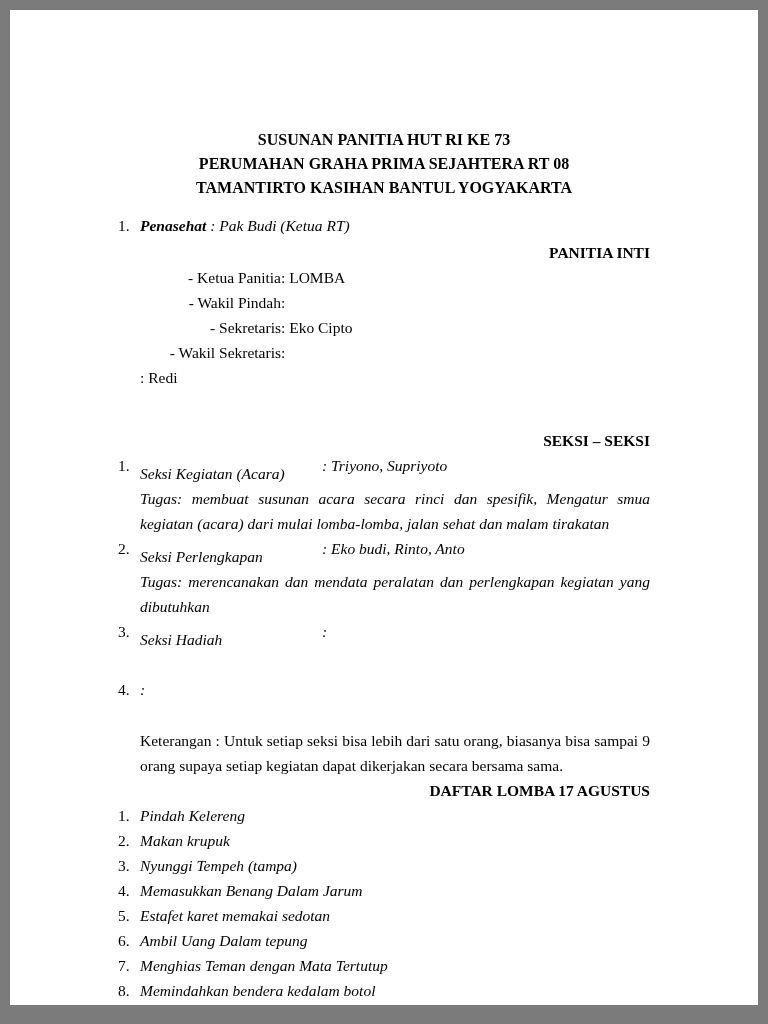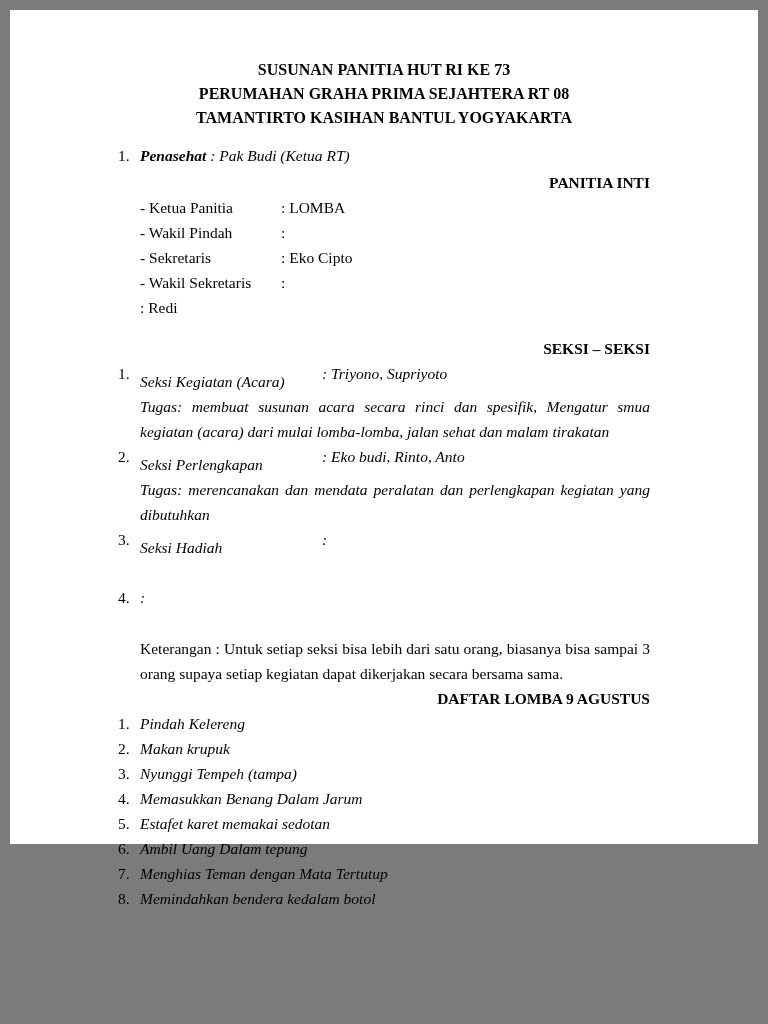--- a/index.html
+++ b/index.html
@@ -9,44 +9,44 @@
     width: 768px;
     height: 1024px;
     background: #7b7b7b;
     overflow: hidden;
   }
   .page {
     position: absolute;
     left: 10px;
     top: 10px;
     width: 748px;
-    height: 834px;
+    height: 995px;
     background: #ffffff;
-    padding: 48px 108px 20px 108px;
+    padding: 118px 108px 20px 108px;
     font-family: "Liberation Serif", "DejaVu Serif", serif;
     font-size: 15.5px;
     line-height: 25px;
     color: #000000;
   }
   .b { font-weight: bold; }
   .title {
     text-align: center;
     font-weight: bold;
     font-size: 16px;
     line-height: 24px;
     margin-bottom: 13px;
   }
   .li { display: flex; }
   .num { flex: 0 0 22px; }
   .li-body { flex: 1; font-style: italic; }
   .sub-heading { margin-left: 22px; font-weight: bold; text-align: right; }
   .penasehat { margin-bottom: 2px; }
-  .kv { display: flex; margin-left: 22px; }
+  .kv { display: flex; margin-left: 22px; text-align: right; }
   .kv .k { flex: 0 0 141px; }
-  .seksi-heading { margin-top: 16px; }
+  .seksi-heading { margin-top: 38px; }
   .seksi-row { display: flex; }
   .sname { flex: 0 0 182px; margin-top: 8px; }
   .tugas { text-align: justify; }
   .gap-after-sm { margin-bottom: 25px; }
   .gap-after-md { margin-bottom: 26px; }
   .keterangan { margin-left: 22px; text-align: justify; }
 </style>
 </head>
 <body>
 
@@ -125,23 +125,23 @@
 
     <div class="li gap-after-md">
       <span class="num">4.</span>
       <div class="li-body">
         <div class="seksi-row">
           <span>:</span>
         </div>
       </div>
     </div>
 
-    <p class="keterangan">Keterangan : Untuk setiap seksi bisa lebih dari satu orang, biasanya bisa sampai 3 orang supaya setiap kegiatan dapat dikerjakan secara bersama sama.</p>
+    <p class="keterangan">Keterangan : Untuk setiap seksi bisa lebih dari satu orang, biasanya bisa sampai 9 orang supaya setiap kegiatan dapat dikerjakan secara bersama sama.</p>
 
-    <div class="sub-heading">DAFTAR LOMBA 9 AGUSTUS</div>
+    <div class="sub-heading">DAFTAR LOMBA 17 AGUSTUS</div>
 
     <div class="li">
       <span class="num">1.</span>
       <div class="li-body">Pindah Kelereng</div>
     </div>
     <div class="li">
       <span class="num">2.</span>
       <div class="li-body">Makan krupuk</div>
     </div>
     <div class="li">

